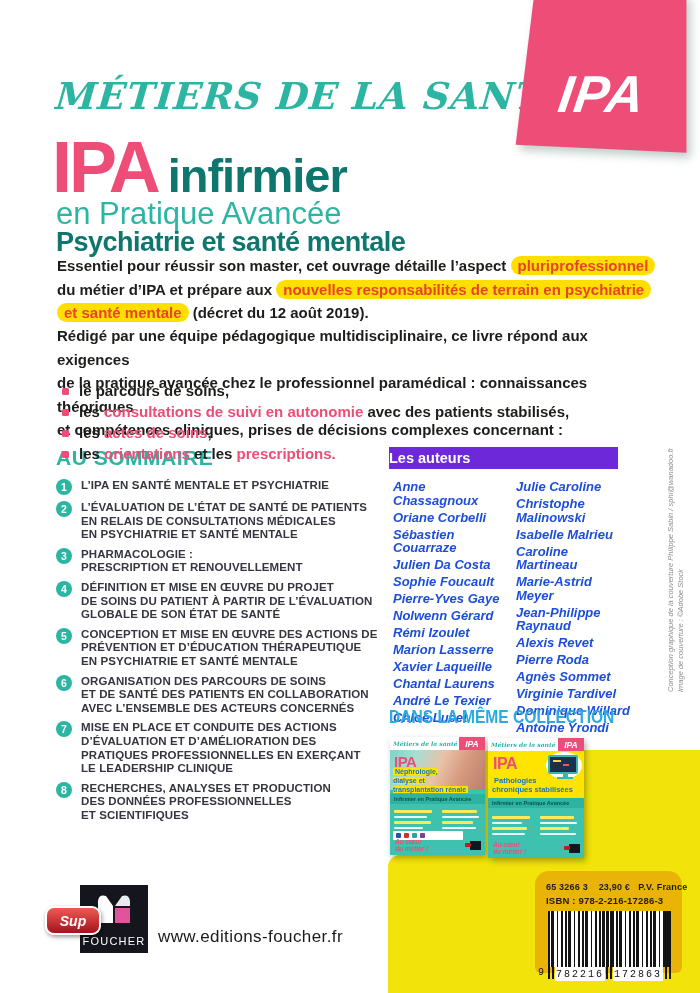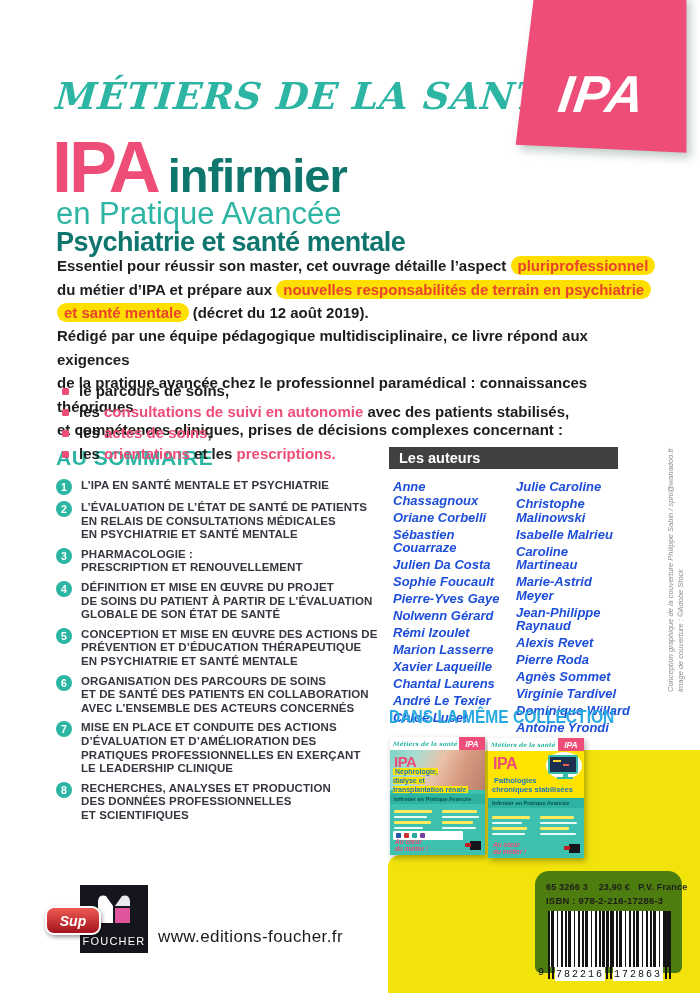--- a/index.html
+++ b/index.html
@@ -37,22 +37,22 @@
 
   
   .som-h{left:56px;top:446px;font-size:21px;font-weight:bold;color:#2cb5a3;letter-spacing:.5px}
   .som{left:56px;top:479px;width:340px}
   .som-i{display:flex;gap:9px;margin-bottom:6px}
   .num{width:16px;height:16px;border-radius:50%;background:#2cb5a3;color:#fff;font-size:10.5px;font-weight:bold;
        display:flex;align-items:center;justify-content:center;flex-shrink:0;margin-top:0}
   .som-t{font-size:11.5px;font-weight:bold;color:#35363f;line-height:13.6px;letter-spacing:.1px}
 
   
-  .aut-bar{left:389px;top:447px;width:229px;height:22px;background:#404040;color:#fff;
-           font-size:14.5px;font-weight:bold;line-height:22px;padding-left:10px;box-sizing:border-box}
+  .aut-bar{left:389px;top:447px;width:229px;height:22px;background:#6d28d9;color:#fff;
+           font-size:14.5px;font-weight:bold;line-height:22px;padding-left:0;box-sizing:border-box}
   .aut-col{top:480px;font-size:13px;font-style:italic;font-weight:bold;color:#1d4ed8;line-height:13.5px}
   .aut-c1{left:393px;width:108px}
   .aut-c2{left:516px;width:130px}
   .aut-n{margin-bottom:3.5px;white-space:pre}
 
   
   .coll-h{left:389px;top:706px;font-size:19px;font-weight:bold;color:#29abe2;
           transform:scaleX(.82);transform-origin:left top;letter-spacing:0;white-space:nowrap}
 
   
@@ -86,21 +86,21 @@
   .dot{width:5px;height:5px;border-radius:1px}
   .bk-tag{position:absolute;left:5px;bottom:3px;font-size:6.5px;line-height:7px;font-weight:bold;font-style:italic;color:#ee4d77}
   .bk-mini{position:absolute;right:4px;bottom:5px;width:11px;height:9px;background:#15151d}
   .bk-mini i{position:absolute;left:-5px;top:2px;width:6px;height:4px;background:#c21a1f;border-radius:1px}
   .blob{position:absolute;background:#fdfdfd;border-radius:50%}
   .mon-sc{position:absolute;background:#1d2f4e;border:2px solid #36b9a8;border-radius:2px}
   .mon-px{position:absolute;height:2px;background:#ffd23e}
   .mon-st{position:absolute;background:#36b9a8}
 
   
-  .card{left:535px;top:871px;width:147px;height:102px;background:#4d7c0f;border-radius:14px 14px 6px 6px}
+  .card{left:535px;top:871px;width:147px;height:102px;background:#eab308;border-radius:14px 14px 6px 6px}
   .cl1{position:absolute;left:11px;top:11px;font-size:9px;font-weight:bold;white-space:pre;letter-spacing:.2px}
   .cl2{position:absolute;left:11px;top:24px;font-size:9.5px;font-weight:bold;letter-spacing:.2px}
   .bc{position:absolute;left:9px;top:40px;width:129px;height:74px}
   .bc-bars{position:absolute;left:4px;right:4px;top:0;height:56px;
     background:repeating-linear-gradient(90deg,#141414 0 2px,#fff 2px 3px,#141414 3px 6px,#fff 6px 9px,#141414 9px 10px,#fff 10px 13px,#141414 13px 15px,#fff 15px 17px)}
   .bc-g{position:absolute;top:0;width:2px;height:68px;background:#141414}
   .bc-box{position:absolute;top:56px;height:14px;background:#fff;display:flex;align-items:center;justify-content:center;
           font-family:"Liberation Mono",monospace;font-size:10px;letter-spacing:2px;color:#111}
   .bc-9{position:absolute;left:-6px;top:56px;font-family:"Liberation Mono",monospace;font-size:10px;color:#111}
 

